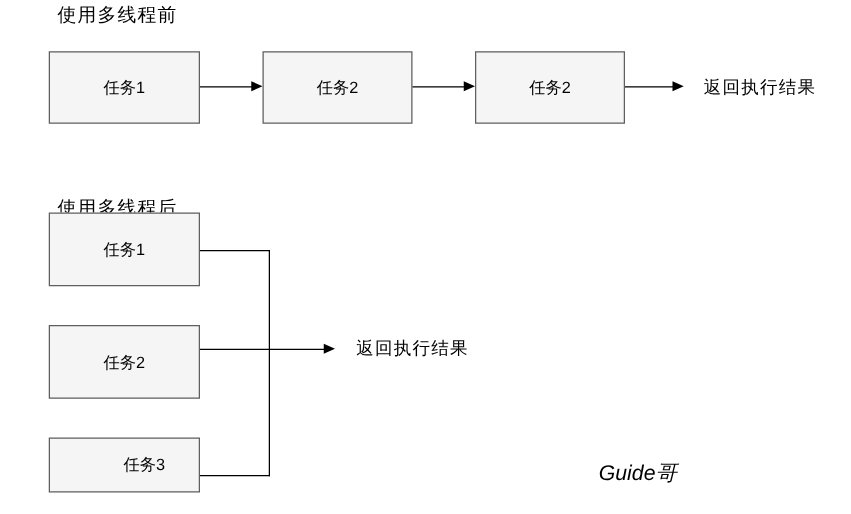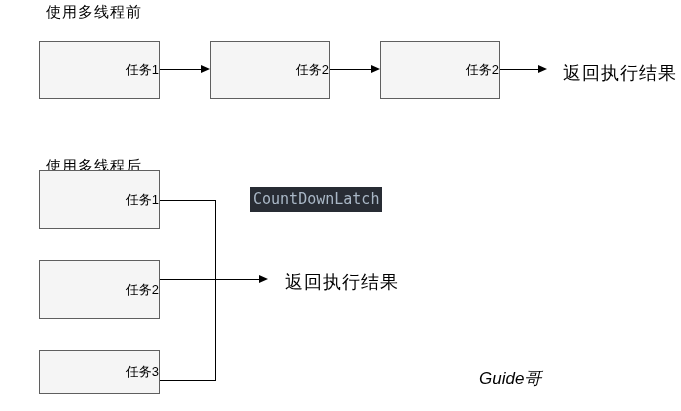--- a/index.html
+++ b/index.html
@@ -26,21 +26,21 @@
   }
   .task-box {
     position: absolute;
     width: 121px;
     height: 58px;
     background: var(--box-fill, #f5f5f5);
     border: 1px solid var(--box-border, #5f5f5f);
     box-sizing: border-box;
     display: flex;
     align-items: center;
-    justify-content: flex-end;
+    justify-content: center;
     font-size: 13px;
     color: var(--text, #000);
   }
   .hline {
     position: absolute;
     height: 1px;
     background: var(--line, #000);
   }
   .vline {
     position: absolute;
@@ -50,21 +50,21 @@
   .arrowhead {
     position: absolute;
     width: 0;
     height: 0;
     border-top: 4.5px solid transparent;
     border-bottom: 4.5px solid transparent;
     border-left: 9px solid var(--line, #000);
   }
   .result-label {
     position: absolute;
-    font-size: 18px;
+    font-size: 14px;
     letter-spacing: 1px;
     color: var(--text, #000);
     white-space: nowrap;
   }
   .note-row {
     position: absolute;
     left: 250px;
     top: 186px;
     height: 27px;
     display: flex;
@@ -136,18 +136,17 @@
 
   <div class="hline" style="left:160px; top:200px; width:56px;"></div>
   <div class="vline" style="left:215px; top:200px; height:181px;"></div>
   <div class="hline" style="left:160px; top:279px; width:100px;"></div>
   <div class="arrowhead" style="left:259px; top:275px;"></div>
   <div class="hline" style="left:160px; top:380px; width:56px;"></div>
 
   <div class="result-label" style="left:285px; top:270px;">返回执行结果</div>
 
   <div class="note-row">
-      <span class="inline-code">CountDownLatch</span>
   </div>
 
   <div class="signature">Guide哥</div>
 
 </div>
 
 </body></html>

